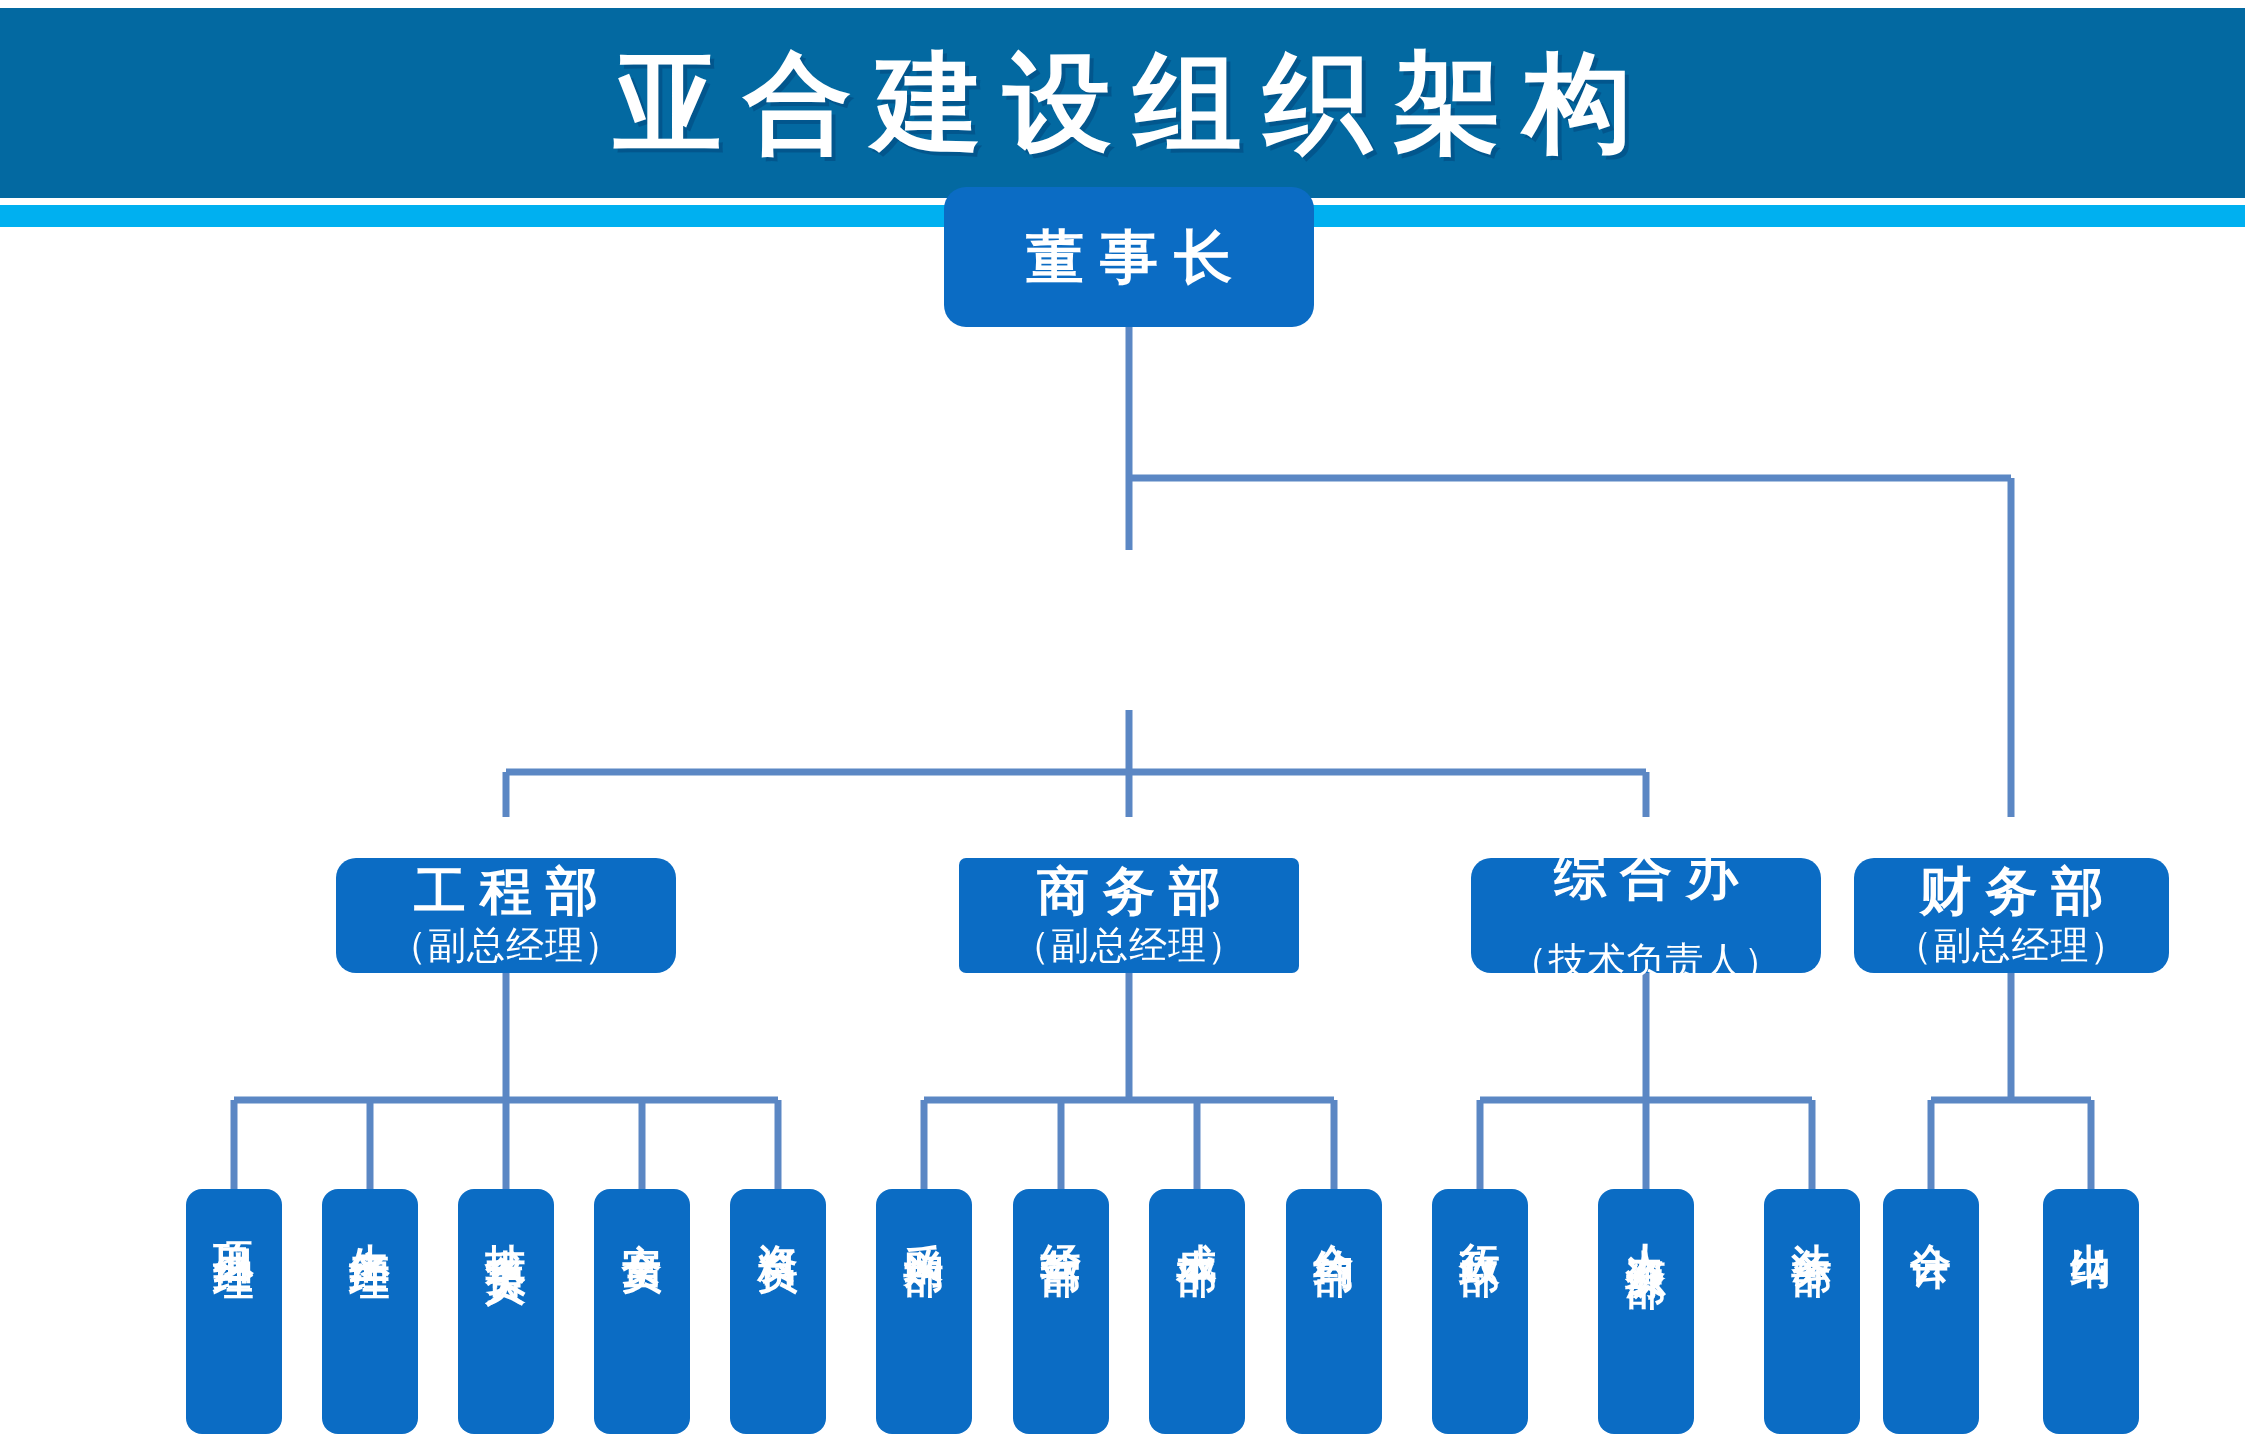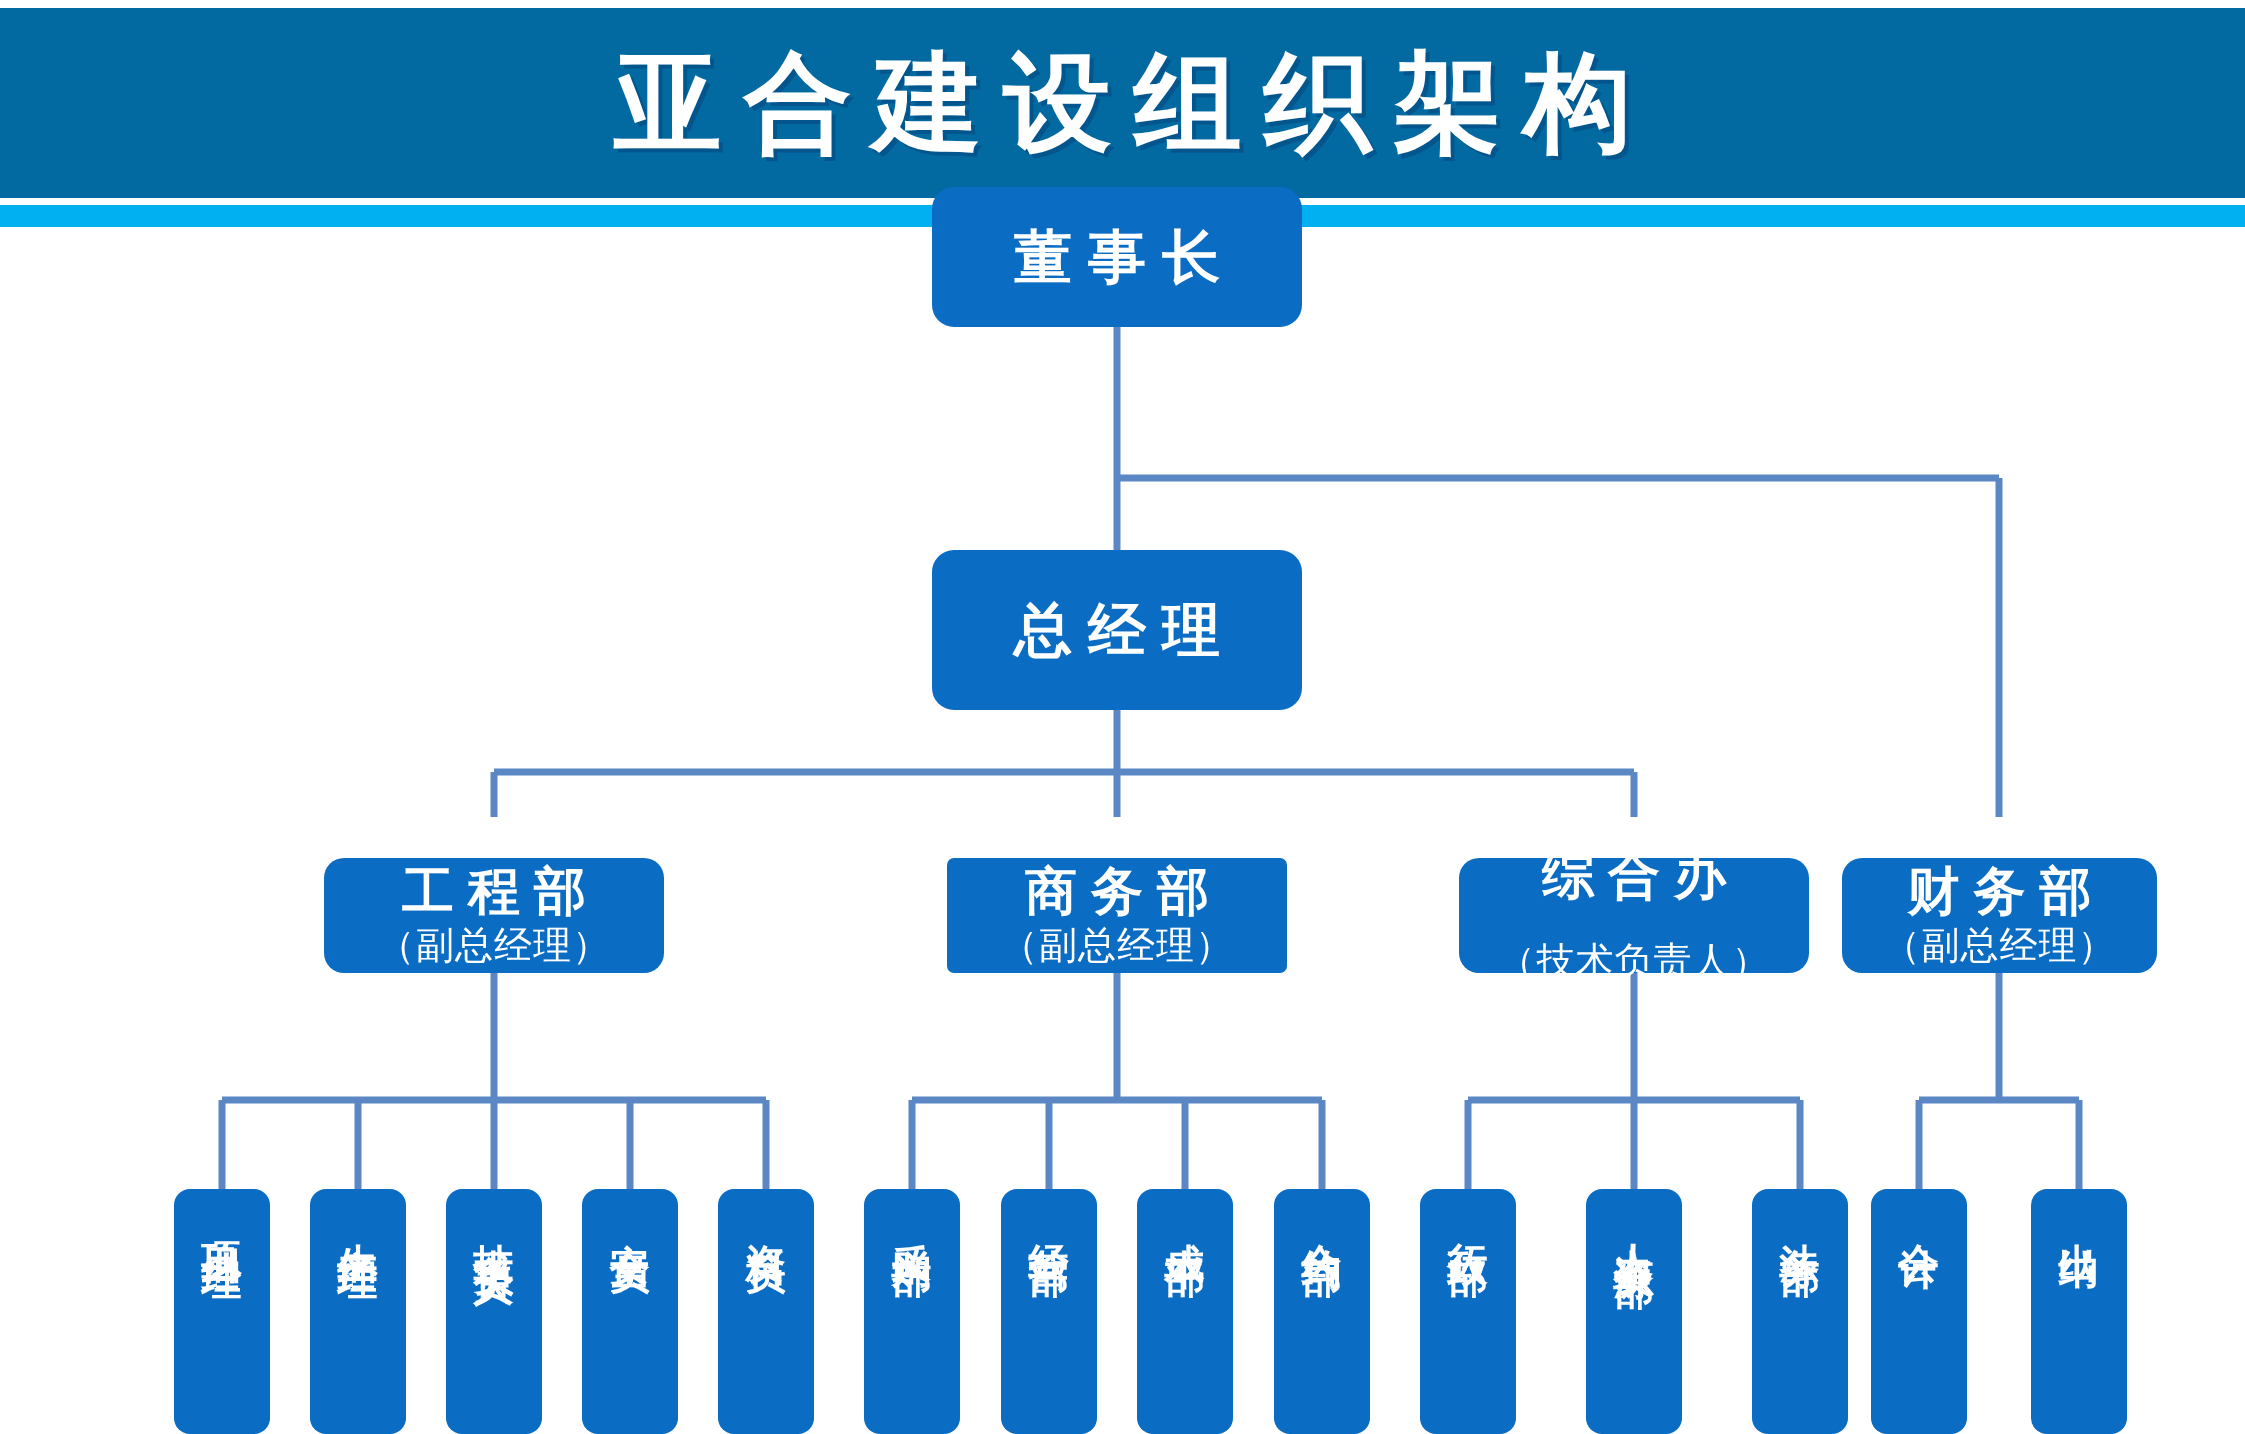--- a/index.html
+++ b/index.html
@@ -24,21 +24,21 @@
     text-indent:22px;
     line-height:1;
     white-space:nowrap;
     text-shadow:4px 4px 0 rgba(0,40,90,.28);
   }
   #title-stripe{
     position:absolute;left:0;top:205px;width:2245px;height:22px;
     background:#00b0f0;
   }
   
-  #chart-canvas{position:absolute;left:4px;top:227px;width:1907px;height:1207px;}
+  #chart-canvas{position:absolute;left:16px;top:227px;width:1907px;height:1207px;}
   
   #connectors{position:absolute;left:0;top:0;width:2245px;height:1207px;}
   
   .node{
     position:absolute;
     background:#0b6cc4;
     color:#ffffff;
     border-radius:18px;
     display:flex;
     flex-direction:column;
@@ -129,23 +129,20 @@
       <line x1="1915" y1="873" x2="2075" y2="873"></line>
       <line x1="1915" y1="873" x2="1915" y2="962"></line>
       <line x1="2075" y1="873" x2="2075" y2="962"></line>
     </g>
   </svg>
 
   <div class="node exec" style="left:928px;top:-40px;width:370px;height:140px;">
     <div class="n-title">董事长</div>
   </div>
 
-  <div class="node exec" style="left:928px;top:323px;width:370px;height:160px;">
-    <div class="n-title">总经理</div>
-  </div>
 
   <div class="node dept" style="left:320px;top:590px;width:340px;height:115px;">
     <div class="n-title">工程部</div>
     <div class="n-sub">（副总经理）</div>
   </div>
 
   <div class="node dept" style="left:943px;top:590px;width:340px;height:115px;border-radius:7px;">
     <div class="n-title">商务部</div>
     <div class="n-sub">（副总经理）</div>
   </div>

